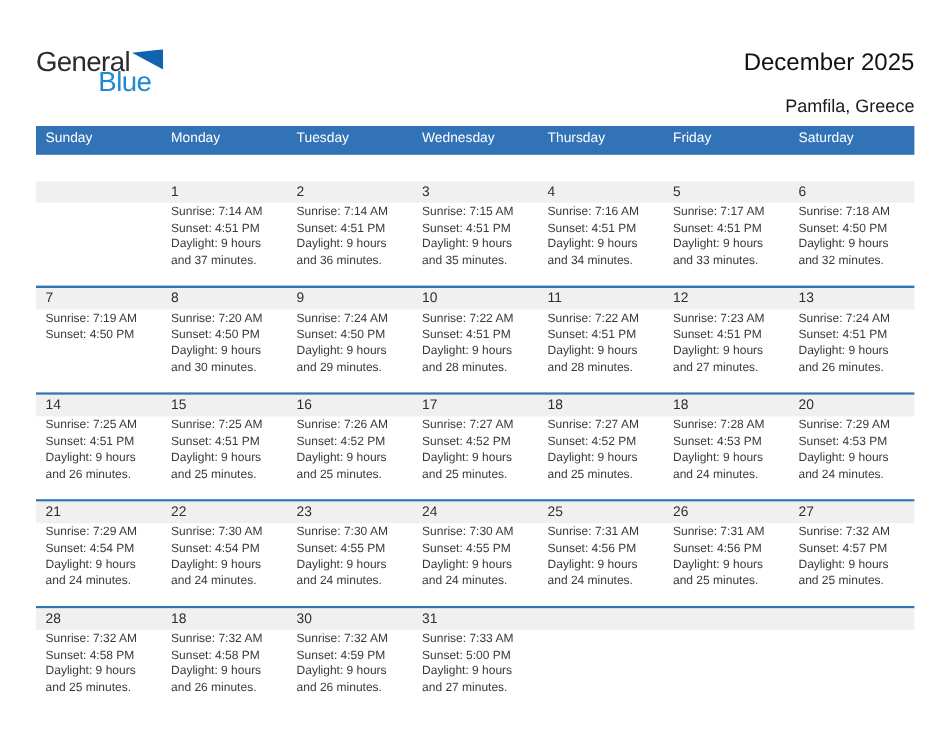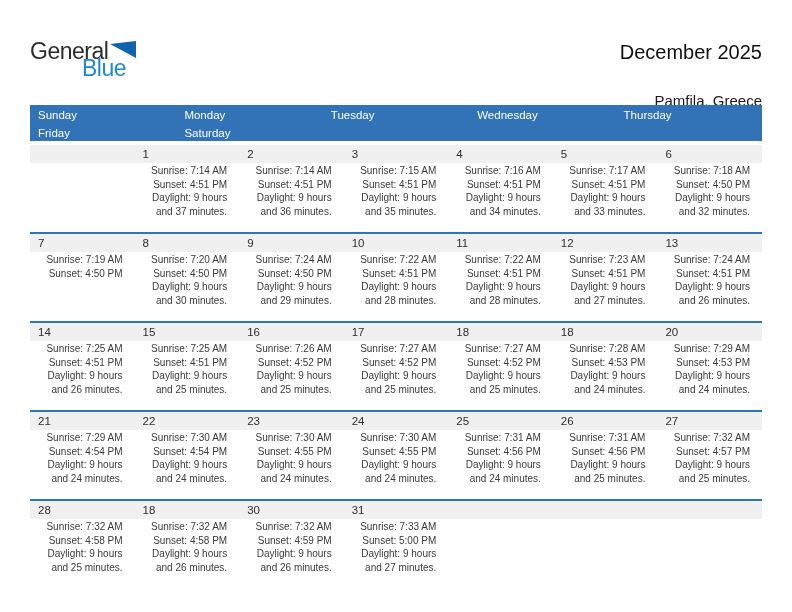--- a/index.html
+++ b/index.html
@@ -11,36 +11,36 @@
   .logo { position:absolute; left:30px; top:40px; width:110px; }
   .logo-top { display:flex; align-items:flex-start;text-align:right; }
   .logo-general { font-size:23px; color:#2b2b2b; letter-spacing:-0.5px; line-height:22px; }
   .logo-tri { margin-left:2px; margin-top:1px; }
   .logo-blue { font-size:23px; letter-spacing:-0.5px; line-height:20px;
                text-align:right; width:96px; margin-top:-4px; color:var(--logo-blue); }
 
   
   .titleblock { position:absolute; right:30px; top:36px; text-align:right; }
   .cal-title { font-size:20px; color:#111; line-height:32px; font-weight:normal; }
-  .cal-location { font-size:15px; color:#1a1a1a; margin-top:24px; font-weight:normal; }
+  .cal-location { font-size:15px; color:#1a1a1a; margin-top:12px; font-weight:normal; }
 
   
   .calendar { position:absolute; left:30px; top:105px; width:732px; }
-  .dow-row { display:grid; grid-template-columns:repeat(5,1fr);
-             background:var(--header-bg); height:36px; margin-bottom:2px; }
+  .dow-row { display:grid; grid-template-columns:repeat(7,1fr);
+             background:var(--header-bg); height:24px; margin-bottom:20px; }
   .dow-cell { color:#fff; font-size:11.5px; line-height:20px; padding-left:8px;
               overflow:hidden; white-space:nowrap; }
 
   .week { border-top:2px solid var(--week-divider); }
   .week.first { border-top:2px solid #ffffff; }
   .numbers { display:grid; grid-template-columns:repeat(7,1fr);
              background:var(--band-bg); height:18px; }
   .num-cell { font-size:11.5px; color:#2e2e2e; line-height:18px; padding-left:8px; }
   .details { display:grid; grid-template-columns:repeat(7,1fr); min-height:69px; }
-  .det-cell { padding:1px 12px 0 8px; font-size:10px; line-height:13.5px; color:#3a3a3a;text-align:right; }
+  .det-cell { padding:1px 12px 0 8px; font-size:10px; line-height:13.5px; color:#3a3a3a; }
   .det-cell div { overflow-wrap:break-word; }
 </style>
 </head>
 <body>
 
 <div class="page">
 
   <div class="logo">
     <div class="logo-top">
       <span class="logo-general">General</span>

